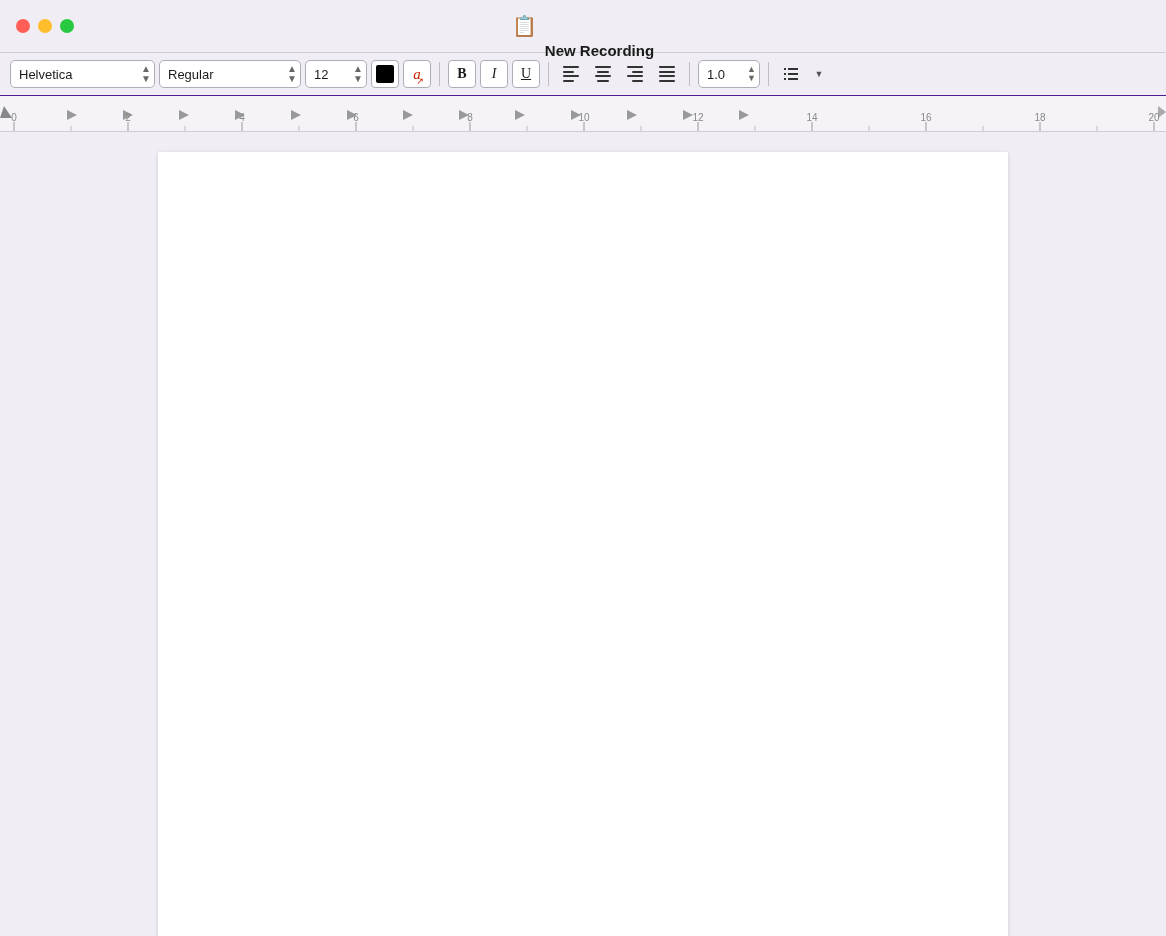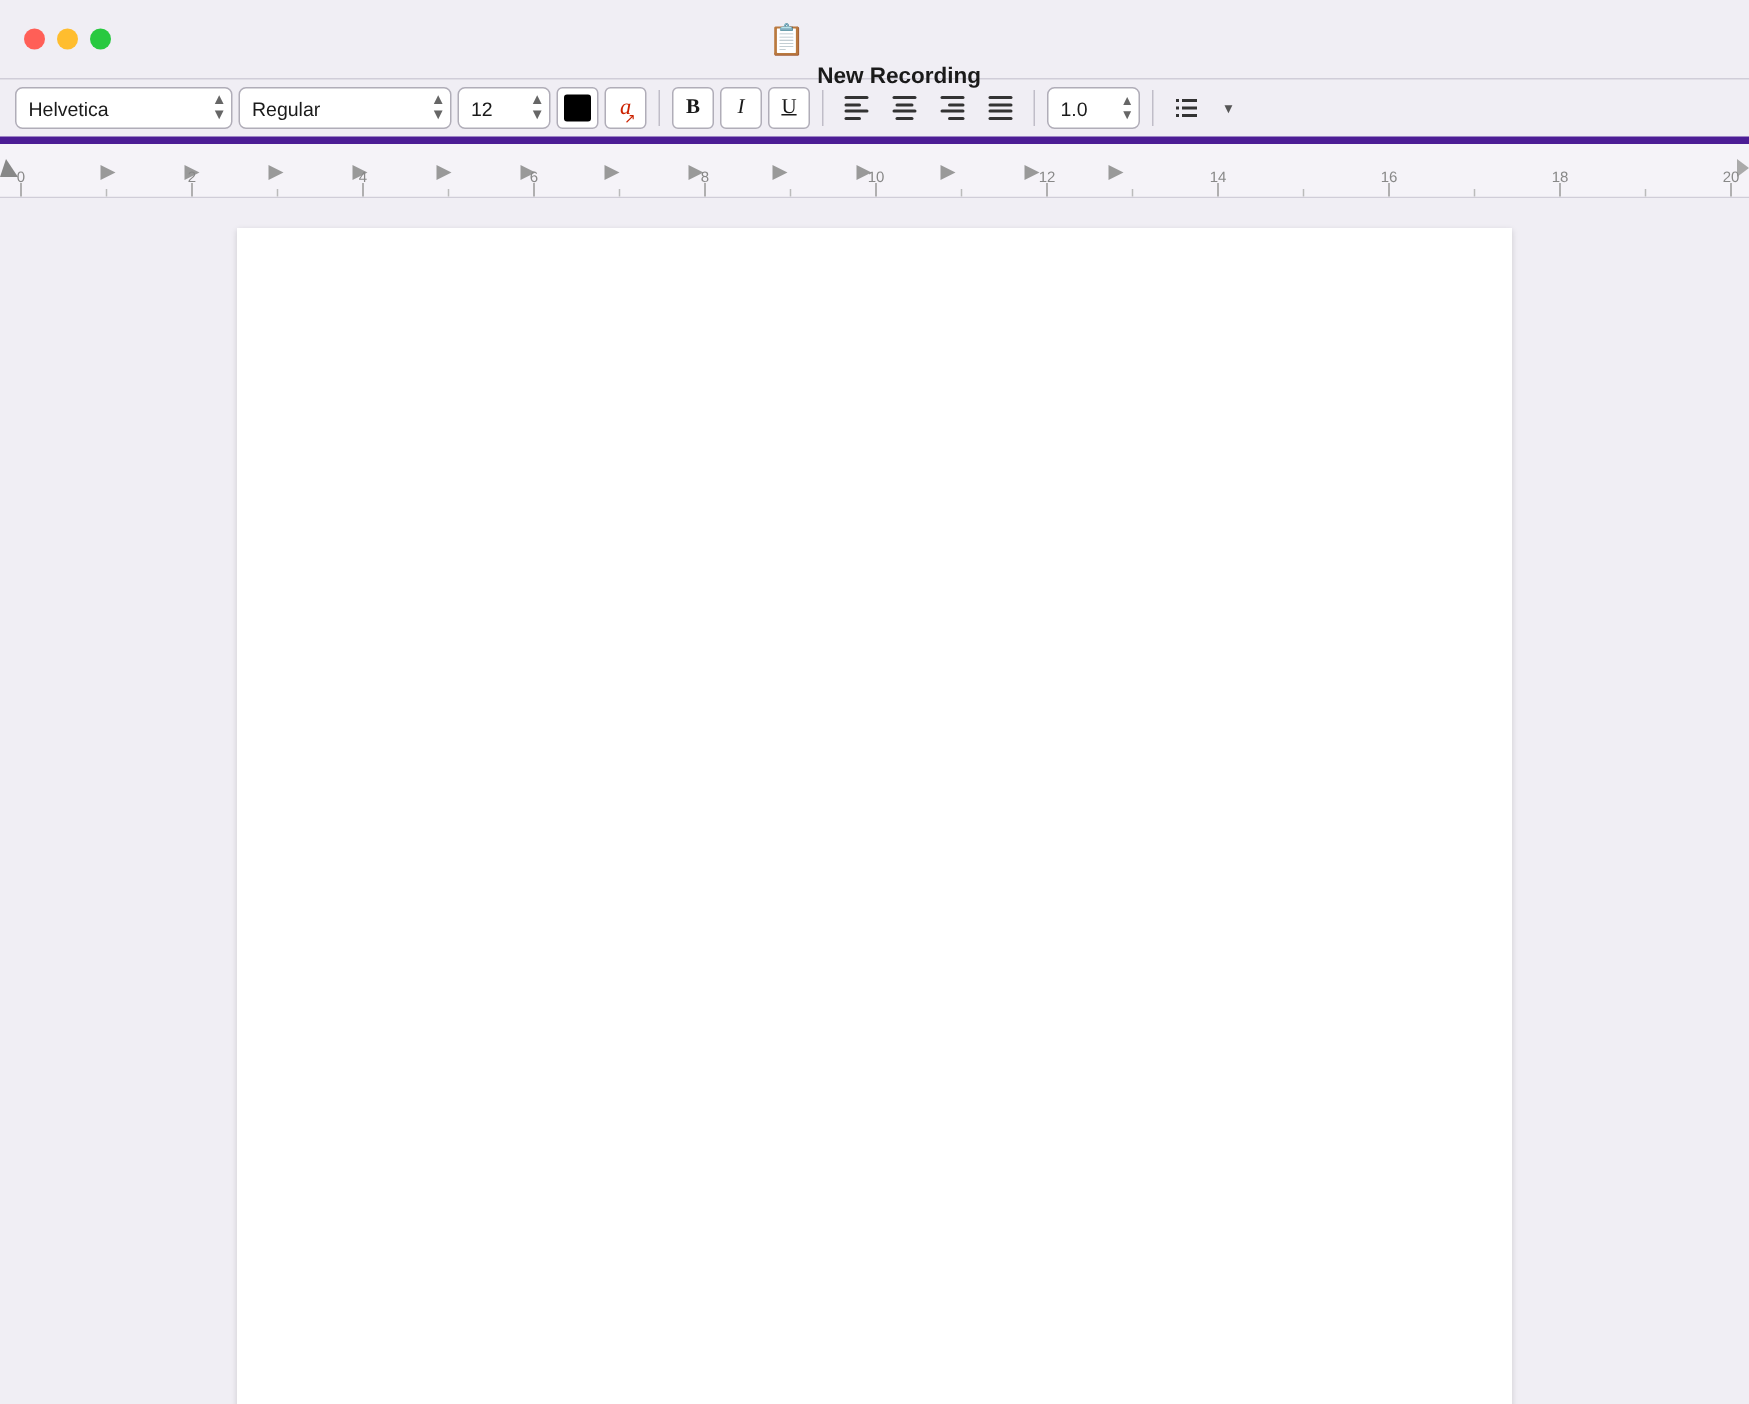--- a/index.html
+++ b/index.html
@@ -68,21 +68,21 @@
       font-weight: 700;
       color: #1a1a1a;
       margin-top: 48px;
     }
 
     
     .toolbar {
       height: 44px;
       background: #f0eef4;
       border-top: 1px solid #d0cdd8;
-      border-bottom: 5px solid #4c1d95;
+      border-bottom: 1px solid #4c1d95;
       display: flex;
       align-items: center;
       padding: 0 10px;
       gap: 4px;
       flex-shrink: 0;
     }
 
     .select-wrapper {
       position: relative;
       display: inline-flex;

